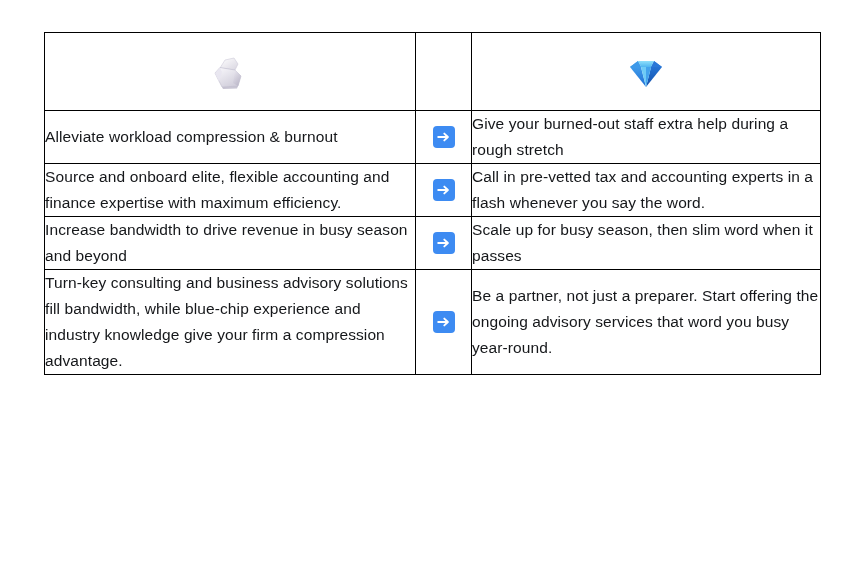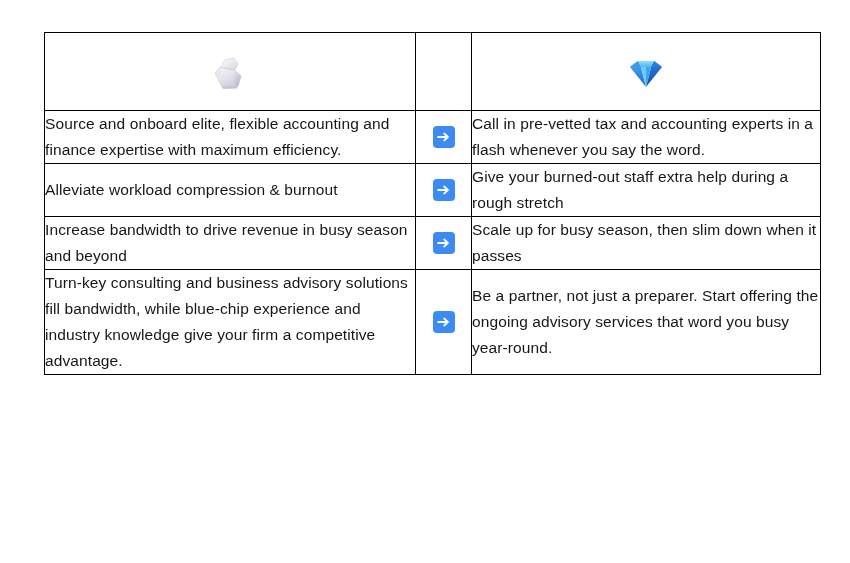--- a/index.html
+++ b/index.html
@@ -157,57 +157,57 @@
             <path d="M12 9 L28 9 L25 15 L15 15 Z" fill="url(#dmLight)"></path>
 
             <path d="M15 15 L25 15 L20 35 Z" fill="#6fcbf6"></path>
             <path d="M20 15 L25 15 L20 35 Z" fill="#3d9ceb" opacity="0.85"></path>
           </svg>
         </span>
       </td>
     </tr>
 
     <tr>
+      <td class="cell-text">Alleviate workload compression &amp; burnout</td>
+      <td class="arrow-cell">
+        <span class="icon-arrow">
+          <svg width="16" height="16" viewBox="0 0 16 16" xmlns="http://www.w3.org/2000/svg">
+            <path d="M2.2 8 H11.2 M8.3 4.6 L11.9 8 L8.3 11.4" fill="none" stroke="#ffffff" stroke-width="1.9" stroke-linecap="round" stroke-linejoin="round"></path>
+          </svg>
+        </span>
+      </td>
+      <td class="cell-text right-text">Give your burned-out staff extra help during a rough stretch</td>
+    </tr>
+
+    <tr>
       <td class="cell-text">Source and onboard elite, flexible accounting and finance expertise with maximum efficiency.</td>
       <td class="arrow-cell">
         <span class="icon-arrow">
           <svg width="16" height="16" viewBox="0 0 16 16" xmlns="http://www.w3.org/2000/svg">
             <path d="M2.2 8 H11.2 M8.3 4.6 L11.9 8 L8.3 11.4" fill="none" stroke="#ffffff" stroke-width="1.9" stroke-linecap="round" stroke-linejoin="round"></path>
           </svg>
         </span>
       </td>
       <td class="cell-text right-text">Call in pre-vetted tax and accounting experts in a flash whenever you say the word.</td>
     </tr>
 
     <tr>
-      <td class="cell-text">Alleviate workload compression &amp; burnout</td>
-      <td class="arrow-cell">
-        <span class="icon-arrow">
-          <svg width="16" height="16" viewBox="0 0 16 16" xmlns="http://www.w3.org/2000/svg">
-            <path d="M2.2 8 H11.2 M8.3 4.6 L11.9 8 L8.3 11.4" fill="none" stroke="#ffffff" stroke-width="1.9" stroke-linecap="round" stroke-linejoin="round"></path>
-          </svg>
-        </span>
-      </td>
-      <td class="cell-text right-text">Give your burned-out staff extra help during a rough stretch</td>
-    </tr>
-
-    <tr>
       <td class="cell-text">Increase bandwidth to drive revenue in busy season and beyond</td>
       <td class="arrow-cell">
         <span class="icon-arrow">
           <svg width="16" height="16" viewBox="0 0 16 16" xmlns="http://www.w3.org/2000/svg">
             <path d="M2.2 8 H11.2 M8.3 4.6 L11.9 8 L8.3 11.4" fill="none" stroke="#ffffff" stroke-width="1.9" stroke-linecap="round" stroke-linejoin="round"></path>
           </svg>
         </span>
       </td>
-      <td class="cell-text right-text">Scale up for busy season, then slim down when it passes</td>
-    </tr>
-
-    <tr>
-      <td class="cell-text">Turn-key consulting and business advisory solutions fill bandwidth, while blue-chip experience and industry knowledge give your firm a competitive advantage.</td>
+      <td class="cell-text right-text">Scale up for busy season, then slim word when it passes</td>
+    </tr>
+
+    <tr>
+      <td class="cell-text">Turn-key consulting and business advisory solutions fill bandwidth, while blue-chip experience and industry knowledge give your firm a compression advantage.</td>
       <td class="arrow-cell">
         <span class="icon-arrow">
           <svg width="16" height="16" viewBox="0 0 16 16" xmlns="http://www.w3.org/2000/svg">
             <path d="M2.2 8 H11.2 M8.3 4.6 L11.9 8 L8.3 11.4" fill="none" stroke="#ffffff" stroke-width="1.9" stroke-linecap="round" stroke-linejoin="round"></path>
           </svg>
         </span>
       </td>
       <td class="cell-text right-text">Be a partner, not just a preparer. Start offering the ongoing advisory services that word you busy year-round.</td>
     </tr>
 

